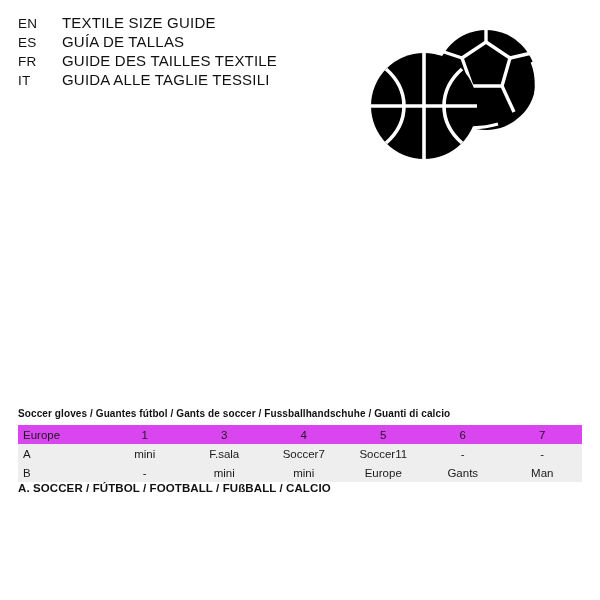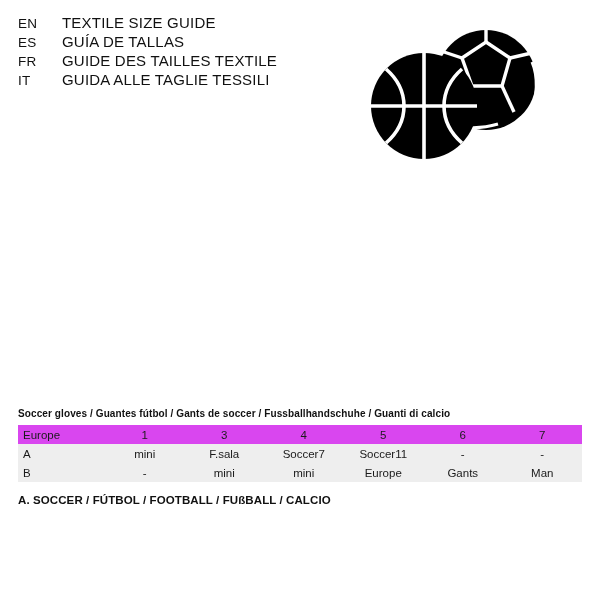--- a/index.html
+++ b/index.html
@@ -82,21 +82,20 @@
   }
   table.size-table tr.body-row td {
     background: #eeeeee;
   }
   table.size-table td.lbl {
     text-align: left;
     padding-left: 5px;
     width: 78px;
   }
   .legend {
-    margin-top: 12px;
   }
   .legend-line {
     font-size: 11.5px;
     font-weight: bold;
     color: #111;
     height: 16px;
     letter-spacing: 0.1px;
   }
 </style>
 </head>

